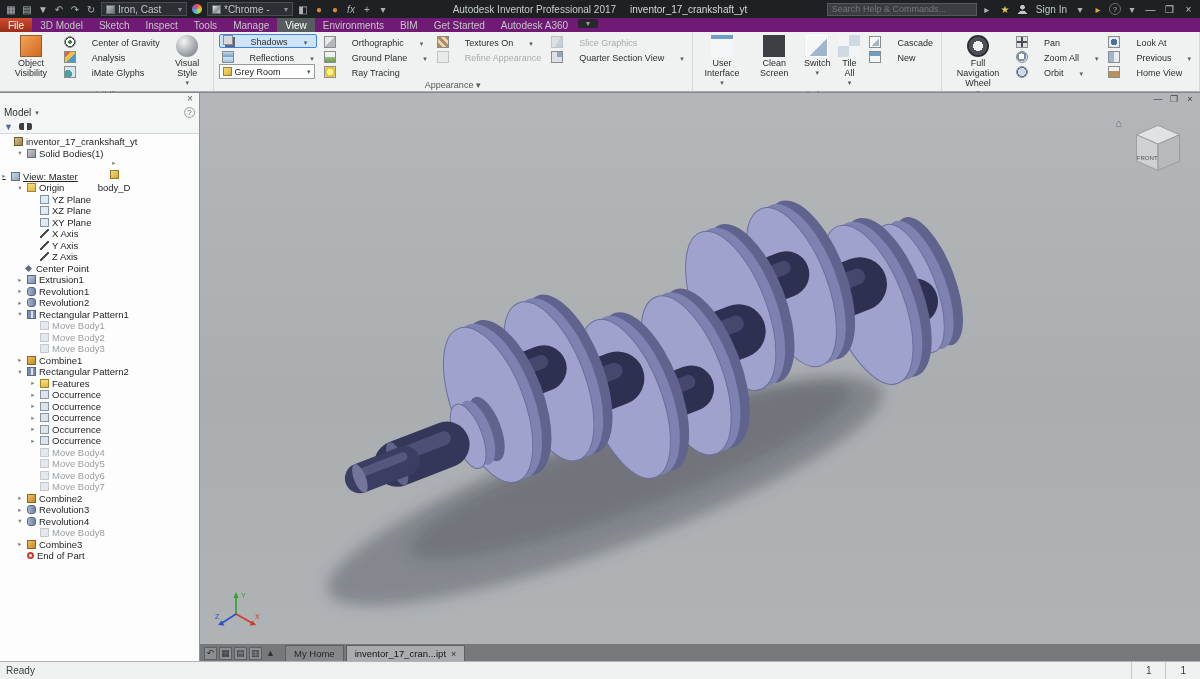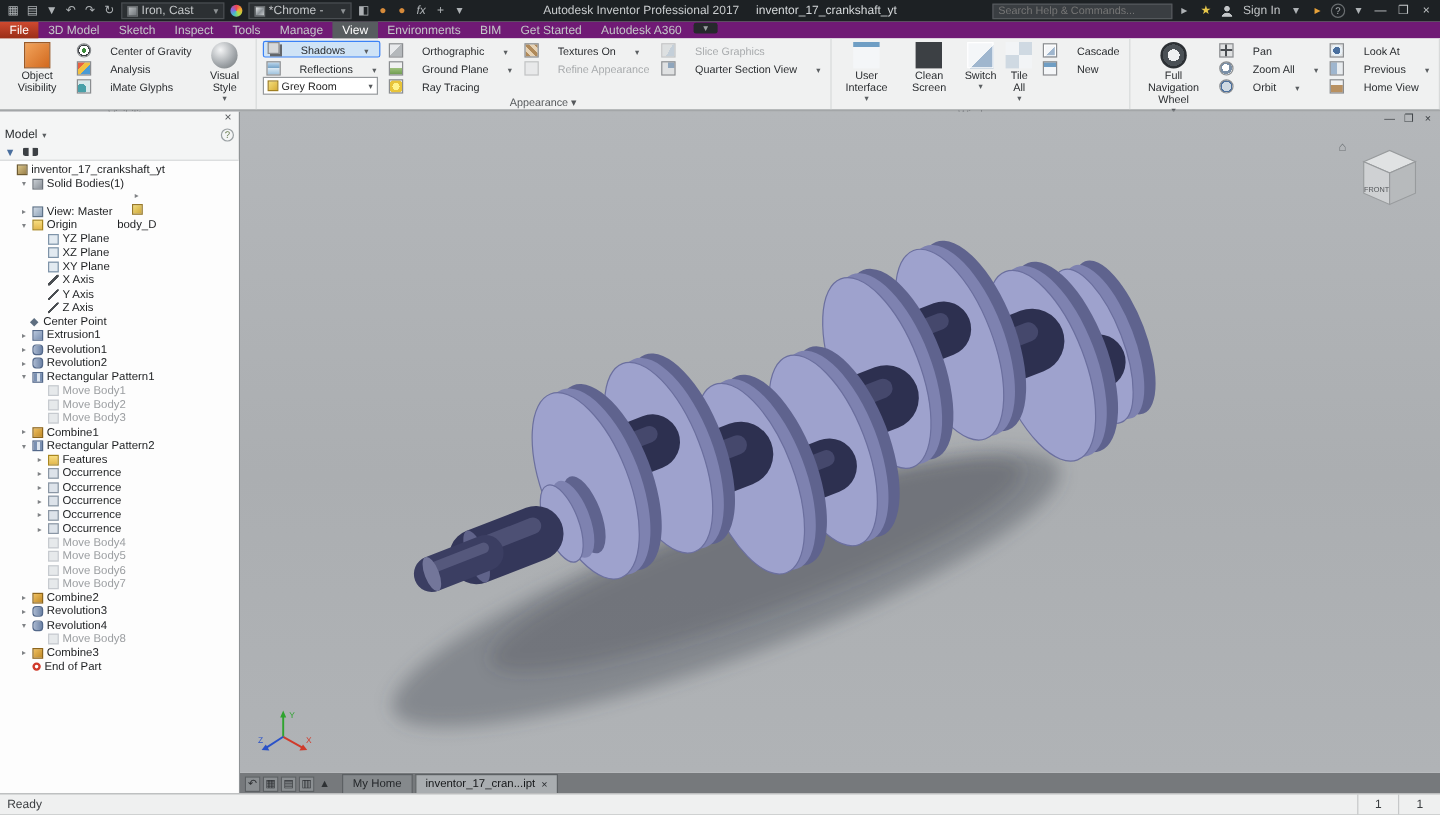--- a/index.html
+++ b/index.html
@@ -401,21 +401,21 @@
           <div class="tree-row" style="padding-left: 16px;">
             <span class="exp">▾</span>
             <span class="ti ti-solid-bodies"></span>
             <span class="tl">Solid Bodies(1)</span>
           </div>
           <div class="tree-row" style="padding-left: 29px; flex-direction: column;">
             <span class="exp">▸</span>
             <span class="ti ti-body"></span>
             <span class="tl">body_D</span>
           </div>
-          <div class="tree-row" style="padding-left: 16px;">
+          <div class="tree-row" style=" text-decoration: underline;">
             <span class="exp">▸</span>
             <span class="ti ti-view-rep"></span>
             <span class="tl">View: Master</span>
           </div>
           <div class="tree-row" style="padding-left: 16px;">
             <span class="exp">▾</span>
             <span class="ti ti-folder"></span>
             <span class="tl">Origin</span>
           </div>
           <div class="tree-row" style="padding-left: 29px;">

